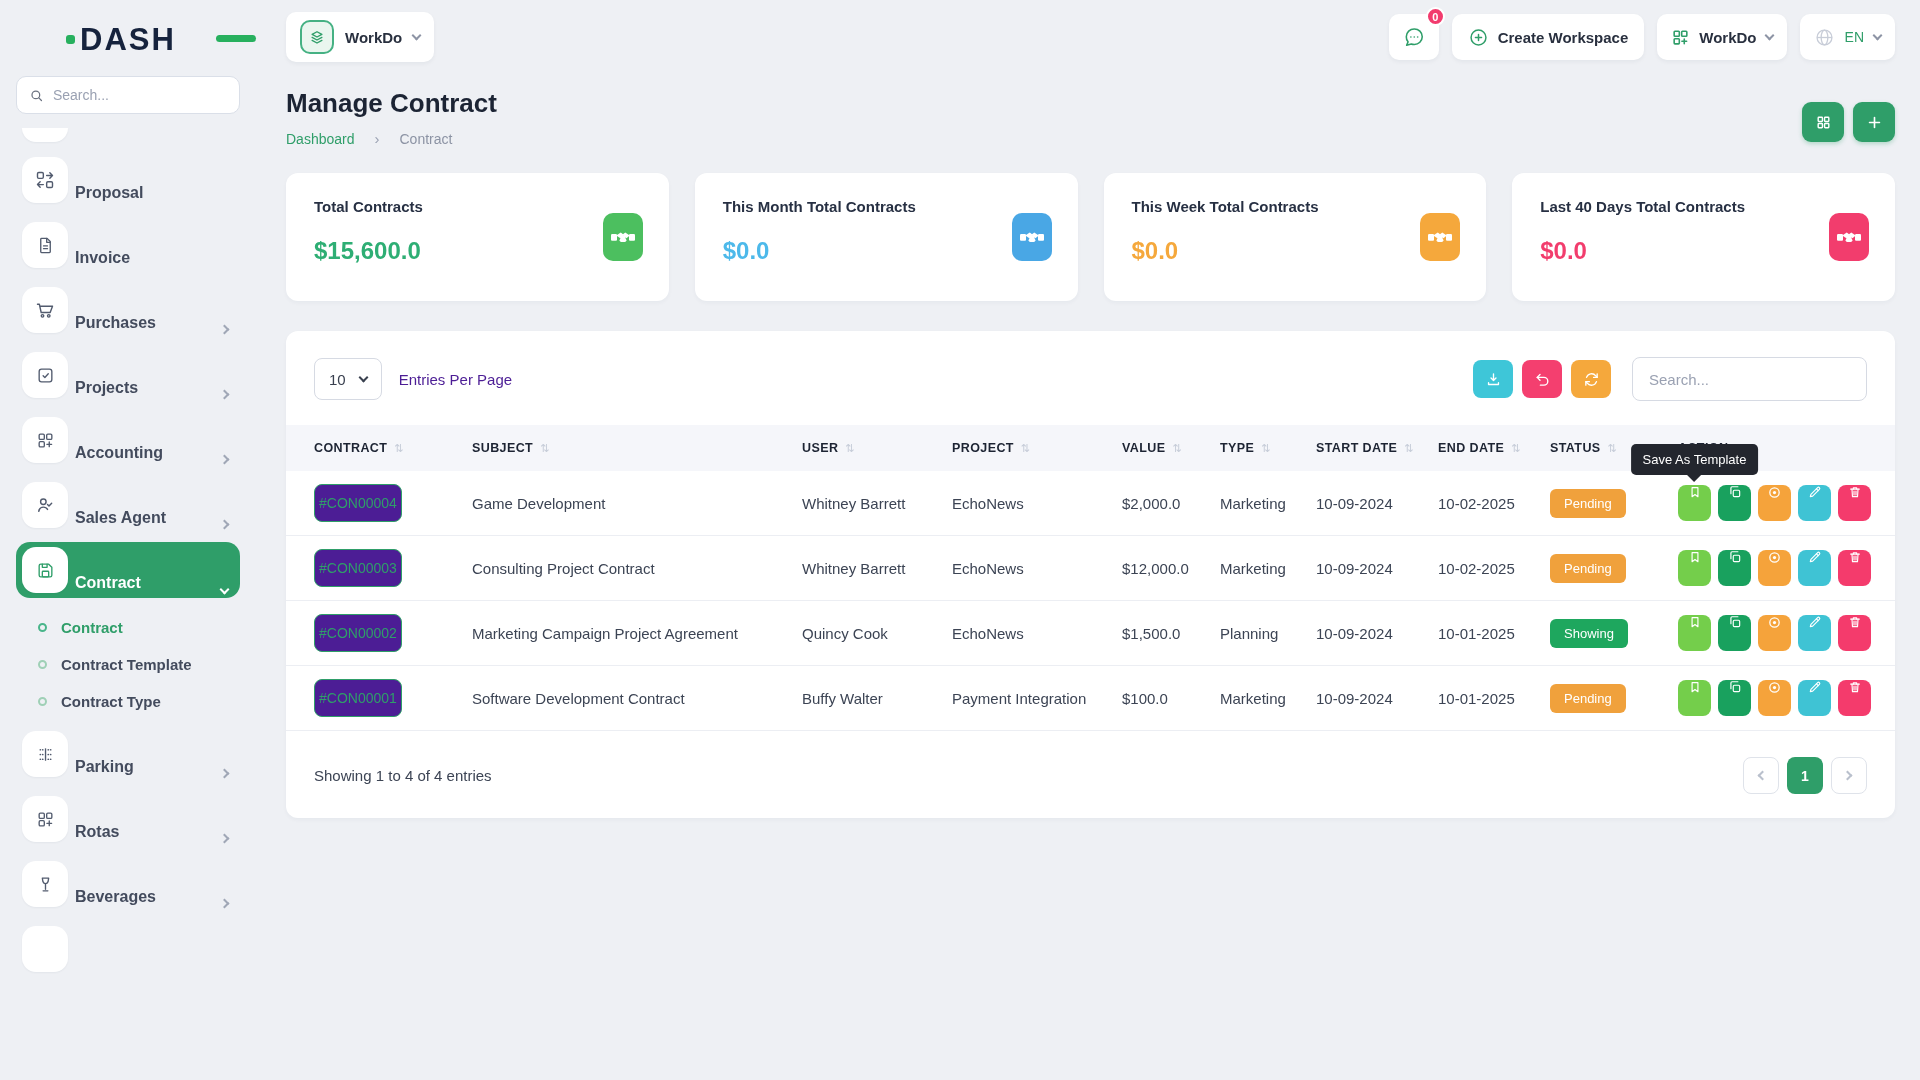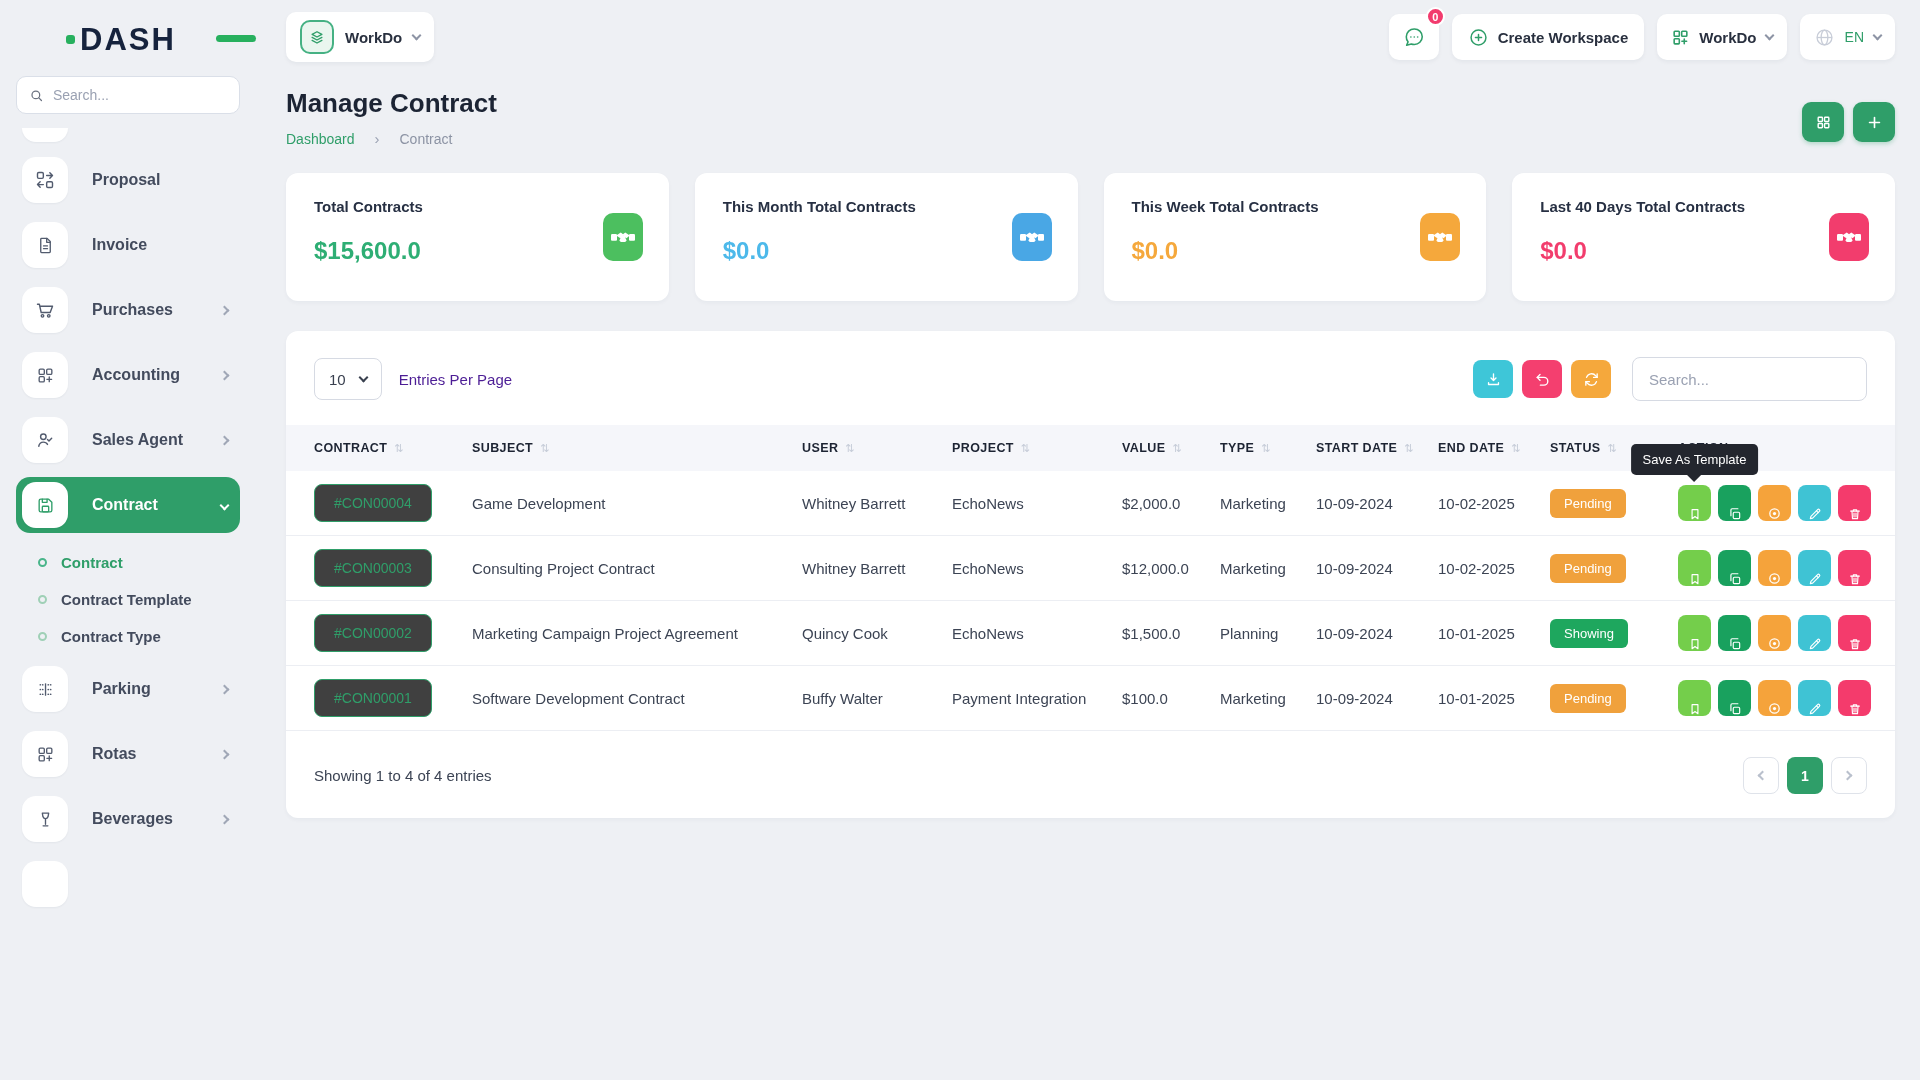--- a/index.html
+++ b/index.html
@@ -11,21 +11,21 @@
   .sidebar{width:256px;flex:0 0 256px;padding:14px 16px 0 16px;height:1080px}
   .logo{display:flex;align-items:center;justify-content:center;height:52px;position:relative;margin-bottom:10px}
   .logo-text{font-size:31px;font-weight:800;letter-spacing:2px;color:#16233d;position:relative}
   .logo-text::before{content:"";position:absolute;left:-14px;top:13px;width:9px;height:9px;background:#27b05e;border-radius:3px}
   .logo-bar{position:absolute;right:-16px;top:21px;width:40px;height:7px;background:#27b05e;border-radius:4px}
   .side-search{display:flex;align-items:center;gap:9px;background:#fff;border:1px solid #dadfe8;border-radius:10px;height:38px;padding:0 12px;margin-bottom:14px}
   .side-search input{border:0;outline:0;background:transparent;font-size:14px;color:#39404f;width:100%;font-family:"Liberation Sans",sans-serif}
   .side-search input::placeholder{color:#9aa1b2}
   .clip-tile{width:46px;height:14px;background:#fff;border-radius:0 0 14px 14px;margin:0 0 10px 6px;box-shadow:0 1px 2px rgba(20,30,60,.05)}
   .nav{display:flex;flex-direction:column}
-  .nav-item{display:flex;align-items:center;gap:24px;padding:5px 12px 5px 6px;border-radius:14px;margin-bottom:9px;cursor:pointer}
+  .nav-item{display:flex;align-items:flex-end;gap:7px;padding:5px 12px 5px 6px;border-radius:14px;margin-bottom:9px;cursor:pointer}
   .nav-icon{width:46px;height:46px;flex:0 0 46px;background:#fff;border-radius:14px;display:flex;align-items:center;justify-content:center;color:#525b6e;box-shadow:0 1px 2px rgba(20,30,60,.05)}
   .nav-label{flex:1;font-size:16px;font-weight:600;color:#434b5d;line-height:1.25}
   .chev{width:7px;height:7px;border-right:2px solid #a0a7b6;border-bottom:2px solid #a0a7b6;transform:rotate(-45deg);flex:0 0 auto}
   .nav-item.active{background:#2f9e69}
   .nav-item.active .nav-label{color:#fff}
   .nav-item.active .nav-icon{color:#2f9e69}
   .nav-item.active .chev{border-color:#fff;transform:rotate(45deg)}
   .subnav{padding:2px 0 6px 22px}
   .sub-item{display:flex;align-items:center;gap:14px;padding:10px 0;cursor:pointer}
   .sub-dot{width:9px;height:9px;border:2px solid #9fd0b6;border-radius:50%}
@@ -82,26 +82,26 @@
   .table-search{width:235px;height:44px;border:1px solid #d6dae3;border-radius:8px;padding:0 16px;font-size:15px;color:#39404f;outline:0;margin-left:12px;font-family:"Liberation Sans",sans-serif}
   .table-search::placeholder{color:#9aa1b2}
 
   table{width:100%;border-collapse:collapse;margin-top:24px;table-layout:fixed}
   thead th{background:#f5f6fa;text-align:left;font-size:12.5px;font-weight:700;color:#1d2433;letter-spacing:.4px;padding:16px 14px;white-space:nowrap}
   thead th:first-child{padding-left:28px}
   .sort::after{content:"\21C5";color:#c6ccd8;font-size:11px;font-weight:400;margin-left:7px}
   tbody td{padding:13px 14px;font-size:15px;color:#3c4454;border-bottom:1px solid #eceef3;vertical-align:middle}
   tbody td:first-child{padding-left:28px}
   tbody tr:last-child td{border-bottom:1px solid #eceef3}
-  .id-btn{display:inline-block;border:1.5px solid #2f9e69;color:#2f9e69;background:#404040;border-radius:8px;padding:10px 19px;font-size:14px;font-weight:500;cursor:pointer;font-family:"Liberation Sans",sans-serif}
+  .id-btn{display:inline-block;border:1.5px solid #2f9e69;color:#2f9e69;background:#4c1d95;border-radius:8px;padding:10px 4px;font-size:14px;font-weight:500;cursor:pointer;font-family:"Liberation Sans",sans-serif}
   .badge{display:inline-block;color:#fff;font-size:13px;font-weight:500;padding:7px 14px;border-radius:6px}
   .badge-pending{background:#f0a13c}
   .badge-accept{background:#1ea75e}
   .actions{display:flex;gap:7px}
-  .act-btn{width:33px;height:36px;border:0;border-radius:8px;display:flex;align-items:flex-end;justify-content:center;color:#fff;cursor:pointer;position:relative}
+  .act-btn{width:33px;height:36px;border:0;border-radius:8px;display:flex;align-items:flex-start;justify-content:center;color:#fff;cursor:pointer;position:relative}
   .a-template{background:#74ce4b}.a-copy{background:#19a15e}.a-view{background:#f5a33b}.a-edit{background:#3fc3d4}.a-delete{background:#f43b6c}
   .tooltip{position:absolute;bottom:calc(100% + 10px);left:50%;transform:translateX(-50%);background:#23262e;color:#fff;font-size:13px;padding:8px 12px;border-radius:5px;white-space:nowrap;z-index:20}
   .tooltip::after{content:"";position:absolute;top:100%;left:50%;margin-left:-7px;border:7px solid transparent;border-top-color:#23262e}
 
   .table-footer{display:flex;justify-content:space-between;align-items:center;padding:26px 28px 10px 28px}
   .showing{font-size:15px;color:#3c4454}
   .pager{display:flex;gap:8px;align-items:center}
   .page-btn{width:36px;height:37px;border:1px solid #dfe3ea;background:#fff;border-radius:8px;display:flex;align-items:center;justify-content:center;cursor:pointer}
   .page-btn .pchev{width:7px;height:7px;border-right:2px solid #b9c0cc;border-bottom:2px solid #b9c0cc}
   .prev .pchev{transform:rotate(135deg);margin-left:3px}
@@ -157,20 +157,30 @@
           <svg width="20" height="20" viewBox="0 0 24 24" fill="none" stroke="currentColor" stroke-width="1.7" stroke-linecap="round" stroke-linejoin="round">
             <path d="M3 5h2.2L7.4 15h10.8L21 7.5H6"></path>
             <circle cx="9" cy="19" r="1.5"></circle>
             <circle cx="16.5" cy="19" r="1.5"></circle>
           </svg>
         </span>
       <span class="nav-label">Purchases</span>
       <span class="chev"></span>
     </div>
 
+    <div class="nav-item">
+      <span class="nav-icon">
+          <svg width="19" height="19" viewBox="0 0 24 24" fill="none" stroke="currentColor" stroke-width="1.7" stroke-linecap="round" stroke-linejoin="round">
+            <rect x="4" y="4" width="16" height="16" rx="3"></rect>
+            <path d="M9 12.4l2.2 2.2 4.3-4.8"></path>
+          </svg>
+        </span>
+      <span class="nav-label">Projects</span>
+      <span class="chev"></span>
+    </div>
 
     <div class="nav-item">
       <span class="nav-icon">
           <svg width="19" height="19" viewBox="0 0 24 24" fill="none" stroke="currentColor" stroke-width="1.7" stroke-linecap="round" stroke-linejoin="round">
             <rect x="4" y="4" width="6.5" height="6.5" rx="1.5"></rect>
             <rect x="13.5" y="4" width="6.5" height="6.5" rx="1.5"></rect>
             <rect x="4" y="13.5" width="6.5" height="6.5" rx="1.5"></rect>
             <path d="M16.75 13.8v6M13.75 16.8h6"></path>
           </svg>
         </span>

